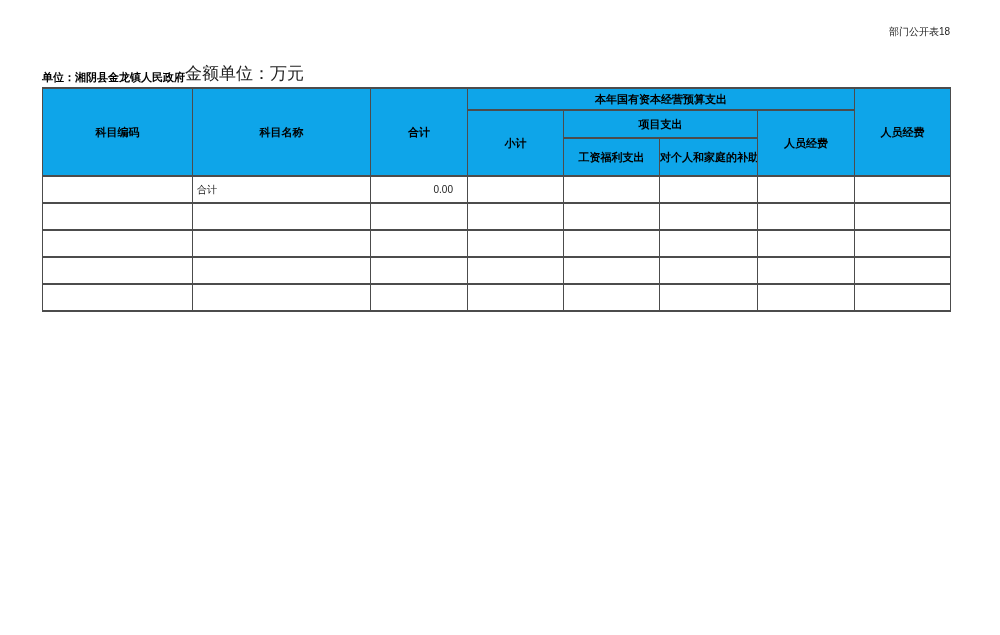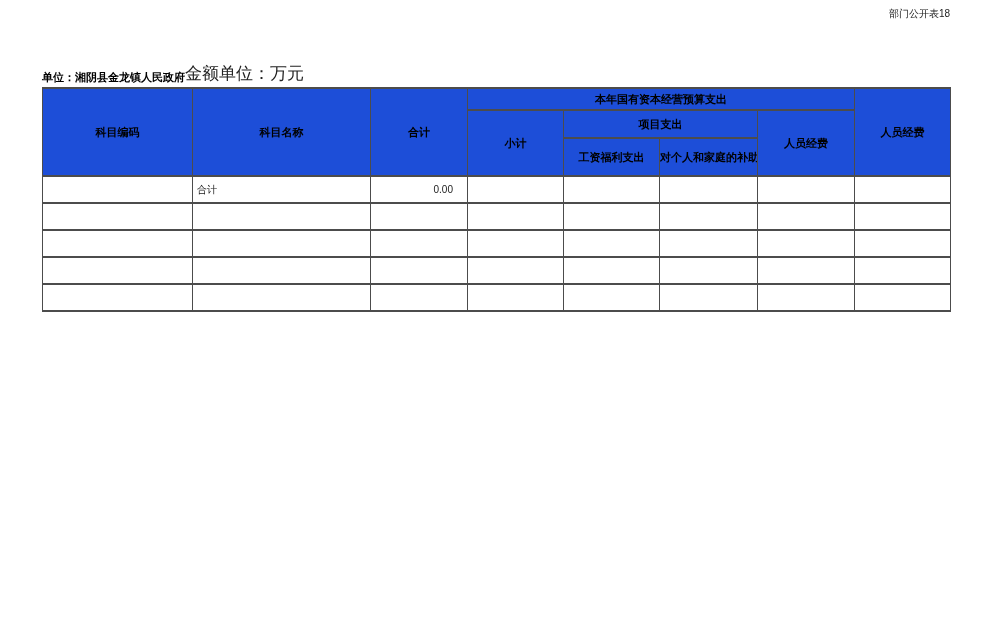--- a/index.html
+++ b/index.html
@@ -11,21 +11,21 @@
     position: relative;
     width: 1000px;
     height: 635px;
     background: #ffffff;
     overflow: hidden;
     font-family: "Liberation Sans", sans-serif;
     color: #1a1a1a;
   }
   .doc-label {
     position: absolute;
-    top: 7px;
+    top: 25px;
     right: 50px;
     font-size: 10px;
     font-weight: normal;
     color: #222;
   }
   .title {
     position: absolute;
     top: 34px;
     left: 0;
     width: 100%;
@@ -71,21 +71,21 @@
     padding: 0;
     overflow: hidden;
   }
   .budget-table th {
     font-size: 11px;
     font-weight: bold;
     text-align: center;
     vertical-align: middle;
     line-height: 1.35;
     color: #000;
-    background: #1d4ed8;
+    background: #0ea5e9;
   }
   .budget-table th.tight {
     white-space: nowrap;
     letter-spacing: 0;
   }
   .budget-table thead tr.hrow-1 { height: 22px; }
   .budget-table thead tr.hrow-2 { height: 28px; }
   .budget-table thead tr.hrow-3 { height: 38px; }
   .budget-table tbody tr { height: 27px; }
   .budget-table td {

